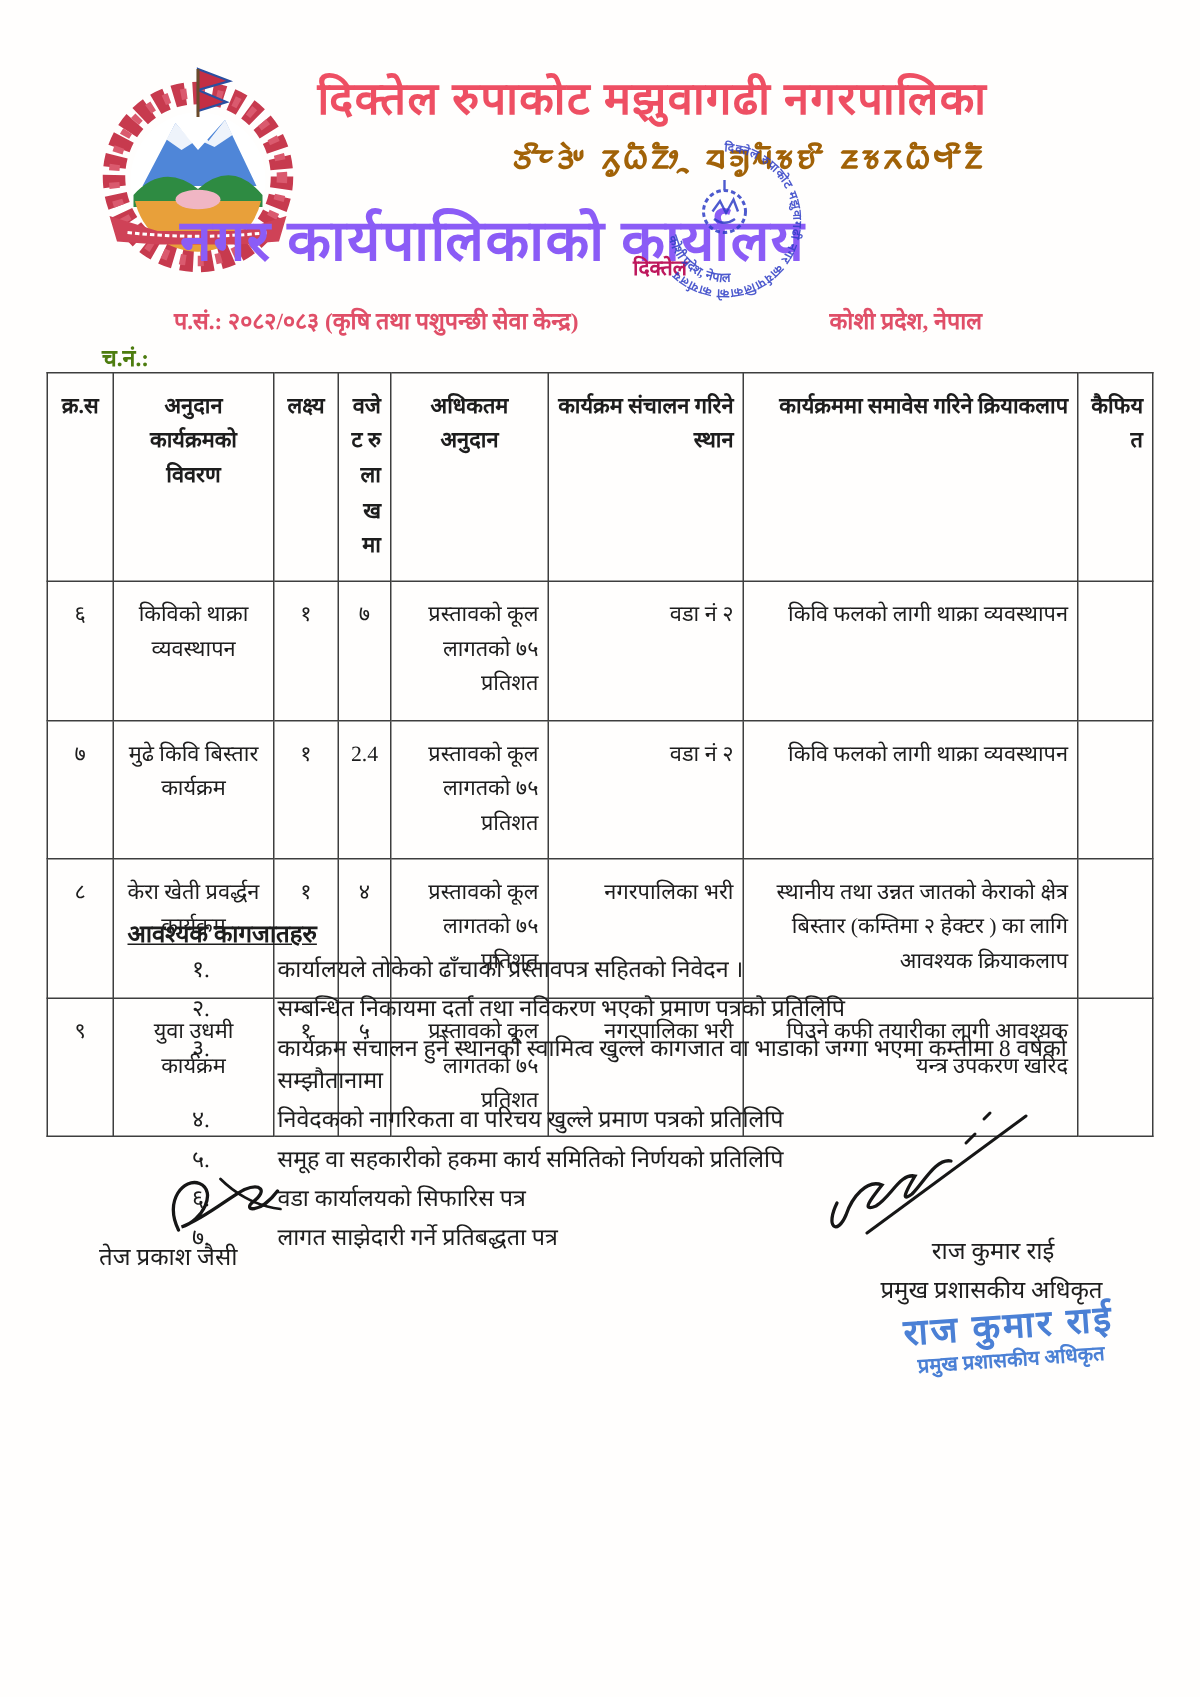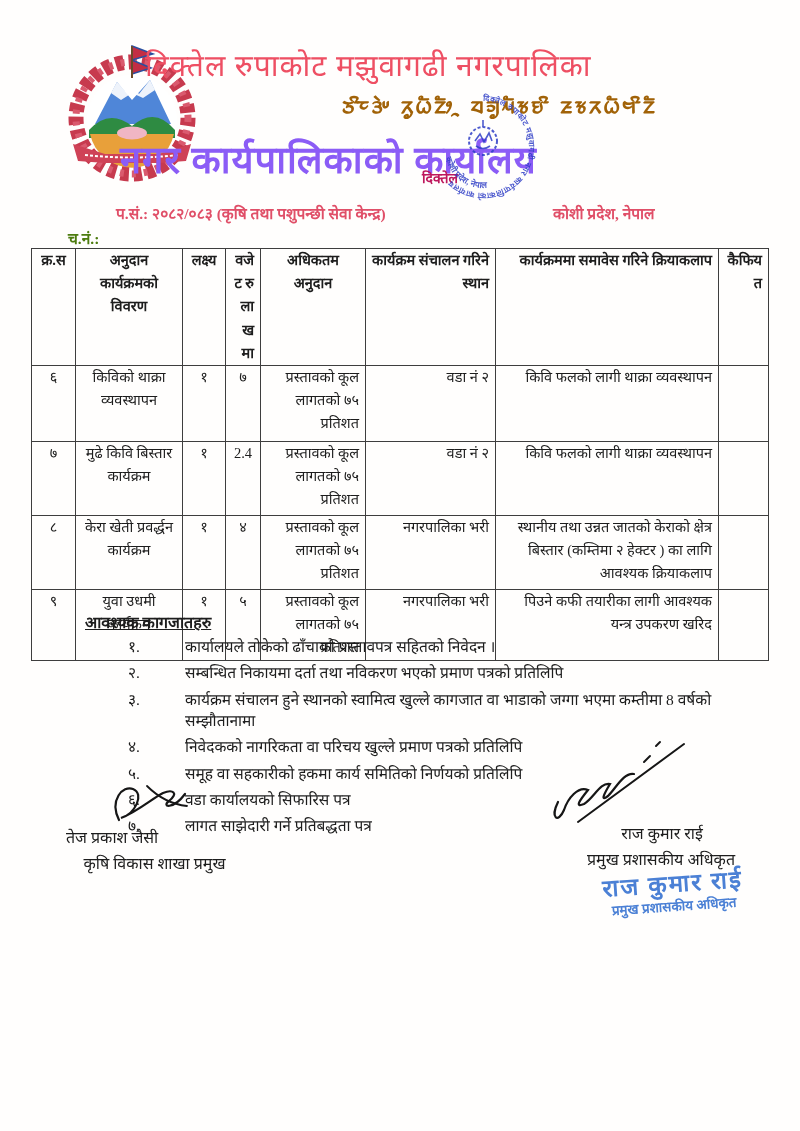--- a/index.html
+++ b/index.html
@@ -1,39 +1,39 @@
 <!DOCTYPE html>
 <html><head>
 <meta charset="utf-8">
 <style>
   html,body{margin:0;padding:0;background:#9a9a9a;}
   .page{position:relative;width:800px;height:1131px;background:#fffefd;overflow:hidden;
         font-family:"Liberation Serif","DejaVu Serif",serif;color:#1d1d1d;}
   .abs{position:absolute;}
 
   
-  .h-line1{top:44px;left:145px;width:580px;color:#ee4f63;
-           font-size:30px;font-weight:normal;letter-spacing:1px;}
+  .h-line1{top:44px;left:145px;width:580px;text-align:center;color:#ee4f63;
+           font-size:30px;font-weight:bold;letter-spacing:1px;}
   .h-line2{top:92px;left:200px;width:600px;text-align:center;color:#a16207;
            font-size:24px;font-weight:bold;letter-spacing:3px;}
   .h-line3{top:132px;left:120px;width:580px;text-align:left;color:#8b5cf6;
            font-size:38px;font-weight:bold;letter-spacing:1px;}
   .h-line4{top:168px;left:400px;width:80px;text-align:center;color:#be185d;
            font-size:14px;font-weight:bold;}
 
   
   .ref-line{top:202px;left:68px;color:#e04f68;font-size:15.5px;font-weight:bold;margin-left:48px;}
   .province-line{top:202px;left:553px;color:#e04f68;font-size:15.5px;font-weight:bold;}
   .dispatch-line{top:227px;left:68px;color:#4d7c0f;font-size:15.5px;font-weight:bold;}
 
   
   .grant-table{position:absolute;top:248px;left:31px;width:737px;border-collapse:collapse;
                table-layout:fixed;font-size:14.5px;}
   .grant-table th,.grant-table td{border:1.2px solid #3e3e3e;vertical-align:top;
-               padding:0 6px;line-height:1.6;font-weight:normal;word-wrap:break-word;margin-top:24px;}
+               padding:11px 6px;line-height:1.6;font-weight:normal;word-wrap:break-word;margin-top:24px;}
   .grant-table th{font-weight:bold;}
   .al-c{text-align:center;}
   .al-l{text-align:right;}
 
   
   .docs-heading{top:611px;left:85px;font-size:16px;font-weight:bold;text-decoration:underline;}
   .docs-list{top:637px;left:128px;width:648px;}
   .doc-item{display:flex;margin-bottom:5.5px;font-size:15.5px;line-height:1.35;}
   .doc-num{width:57px;flex:0 0 57px;}
   .doc-text{flex:1;}
@@ -189,21 +189,20 @@
       <span class="doc-num">७.</span>
       <span class="doc-text">लागत साझेदारी गर्ने प्रतिबद्धता पत्र</span>
     </div>
   </div>
 
   <svg class="abs" style="top:780px;left:103px;" width="100" height="46" viewBox="0 0 100 46">
     <path d="M16,40 C6,20 20,5 30,9 C42,14 32,34 18,38 C34,32 50,18 60,13 C70,9 76,13 66,21 C58,27 70,30 82,14" fill="none" stroke="#161616" stroke-width="2.2" stroke-linecap="round"></path>
     <path d="M44,6 C52,14 66,24 84,26" fill="none" stroke="#161616" stroke-width="1.8" stroke-linecap="round"></path>
   </svg>
   <div class="abs sig-left-name">तेज प्रकाश जैसी</div>
-  <div class="abs sig-left-title">कृषि विकास शाखा प्रमुख</div>
 
   <svg class="abs" style="top:740px;left:548px;" width="150" height="84" viewBox="0 0 150 84">
     <path d="M136,4 L30,82" fill="none" stroke="#161616" stroke-width="2" stroke-linecap="round"></path>
     <path d="M10,62 C2,78 10,84 16,70 C20,58 30,46 40,50 C32,60 26,68 36,64 C46,58 52,42 62,44 C56,54 52,62 60,56 C68,48 76,32 86,34" fill="none" stroke="#161616" stroke-width="2.2" stroke-linecap="round"></path>
     <path d="M96,22 L102,16" fill="none" stroke="#161616" stroke-width="2" stroke-linecap="round"></path>
     <path d="M108,6 L112,2" fill="none" stroke="#161616" stroke-width="2" stroke-linecap="round"></path>
   </svg>
   <div class="abs sig-right-name">राज कुमार राई</div>
   <div class="abs sig-right-title">प्रमुख प्रशासकीय अधिकृत</div>
   <div class="abs officer-stamp">

